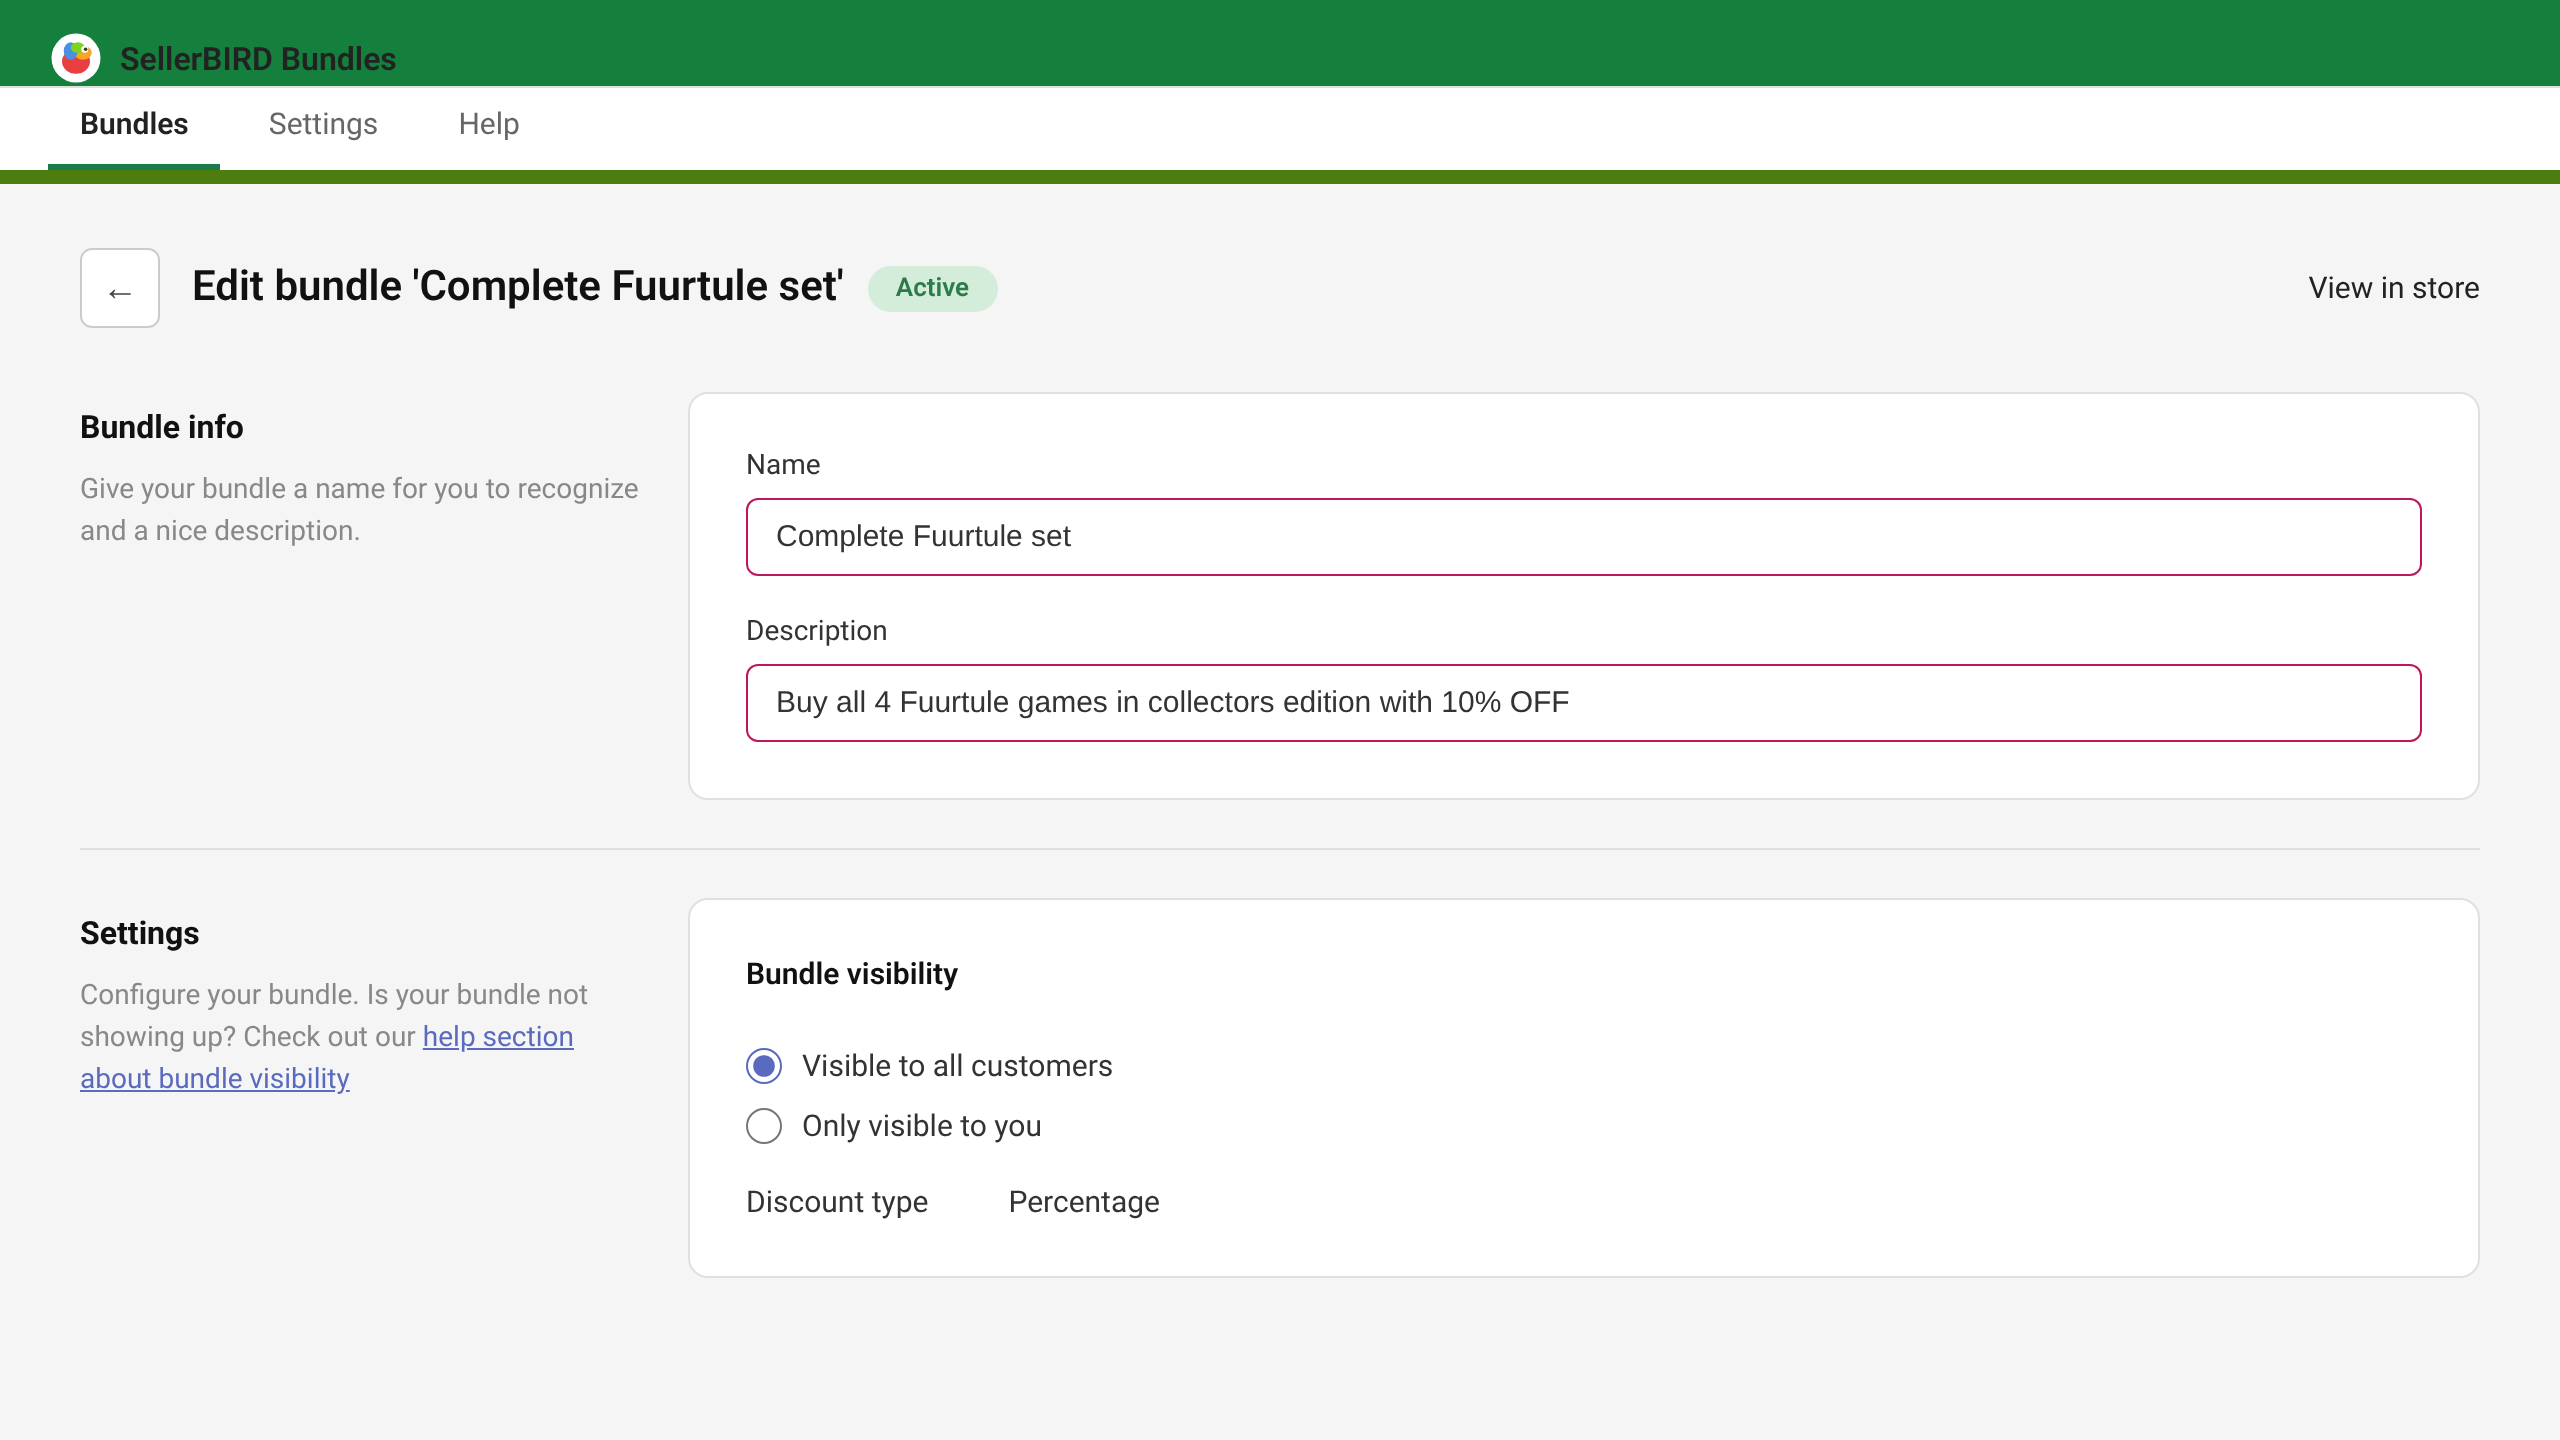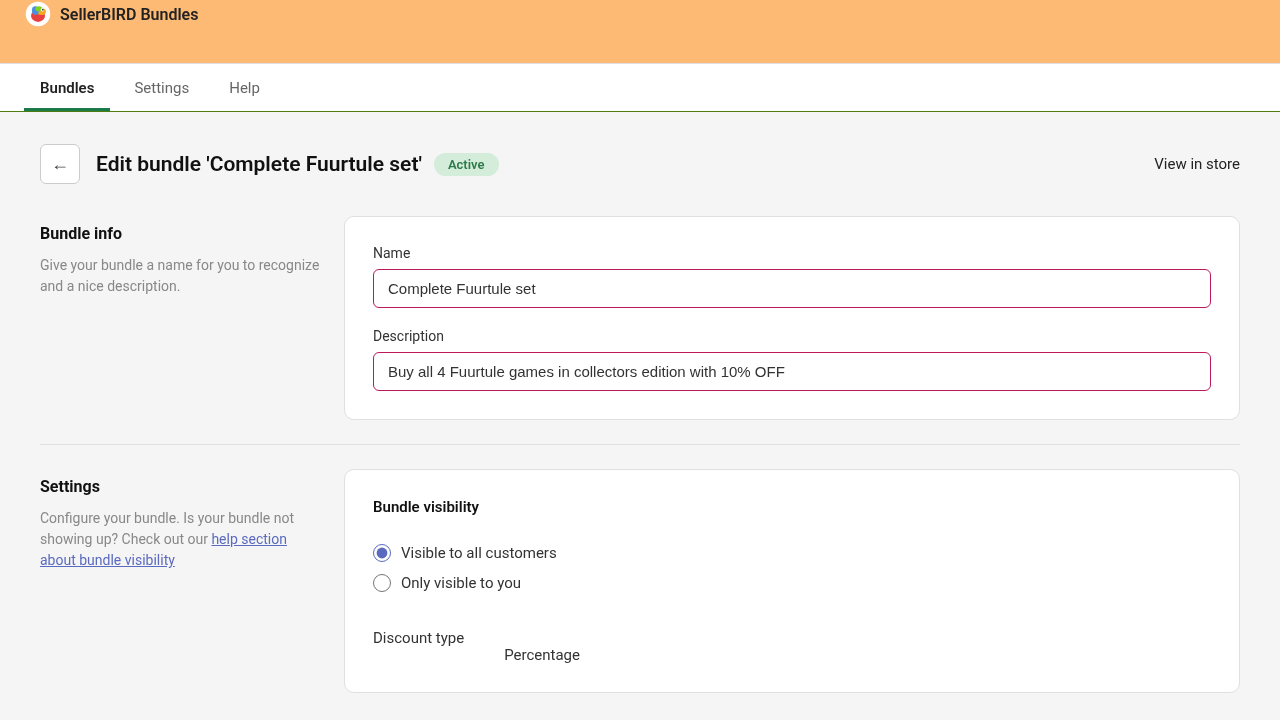--- a/index.html
+++ b/index.html
@@ -11,46 +11,46 @@
     body {
       font-family: -apple-system, BlinkMacSystemFont, 'Segoe UI', Roboto, sans-serif;
       background-color: #f5f5f5;
       color: #333;
       width: 1280px;
       min-height: 720px;
     }
 
     
     .topbar {
-      background: #fdba74;
+      background: #15803d;
       border-bottom: 1px solid #e0e0e0;
       padding: 0 24px;
       display: flex;
-      align-items: flex-start;
-      height: 64px;
+      align-items: flex-end;
+      height: 44px;
     }
 
     .topbar-brand {
       display: flex;
       align-items: center;
       gap: 8px;
       font-size: 16px;
       font-weight: 600;
       color: #222;
     }
 
     .brand-logo {
       width: 28px;
       height: 28px;
     }
 
     
     .tabnav {
       background: #fff;
-      border-bottom: 1px solid #4d7c0f;
+      border-bottom: 7px solid #4d7c0f;
       padding: 0 24px;
       display: flex;
       align-items: flex-end;
       height: 48px;
     }
 
     .tab-item {
       padding: 12px 16px;
       font-size: 15px;
       color: #666;
@@ -228,21 +228,20 @@
     }
 
     .discount-type-label {
       font-size: 15px;
       color: #333;
     }
 
     .discount-value-label {
       font-size: 15px;
       color: #333;
-      margin-top: 34px;
     }
   </style>
 </head>
 <body>
 
 <div class="topbar">
   <div class="topbar-brand">
 
     <svg class="brand-logo" viewBox="0 0 32 32" xmlns="http://www.w3.org/2000/svg">
       <circle cx="16" cy="16" r="14" fill="#fff"></circle>

